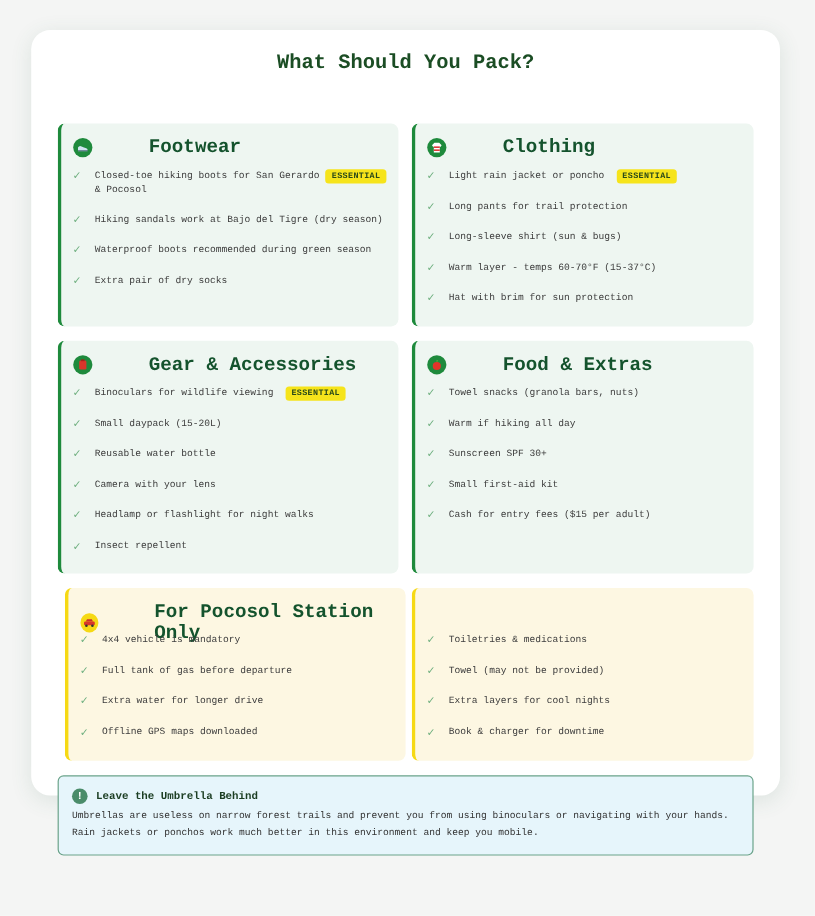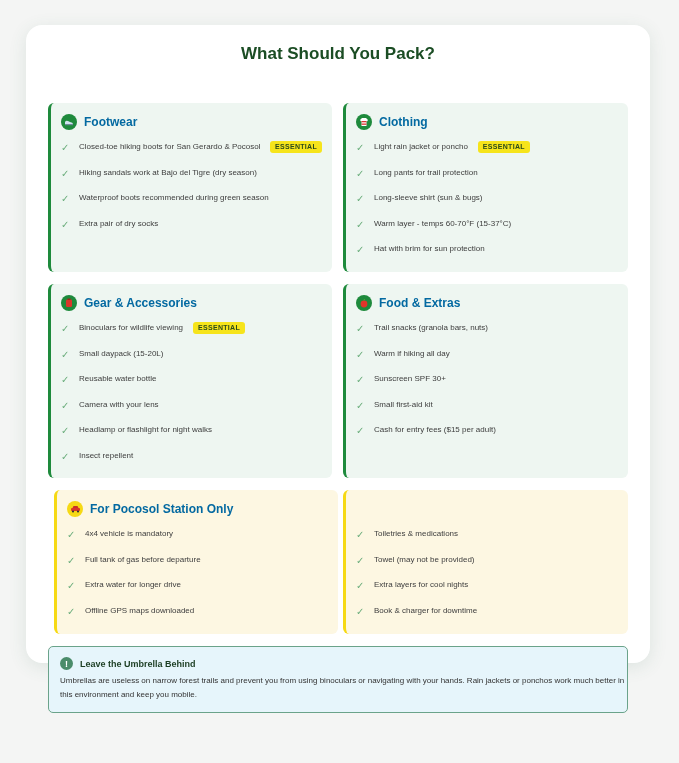--- a/index.html
+++ b/index.html
@@ -3,20 +3,21 @@
 <meta charset="utf-8">
 <style>
   * { box-sizing: border-box; margin: 0; padding: 0; }
   html, body { width: 679px; height: 763px; background: #f4f5f4; overflow: hidden; }
   body { font-family: "Liberation Sans", sans-serif; position: relative; }
 
   .panel {
     position: absolute; left: 26px; top: 25px; width: 624px; height: 638px;
     background: #ffffff; border-radius: 16px;
     box-shadow: 0 4px 18px rgba(60, 110, 80, 0.12);
+    font-family: Liberation Mono, monospace;
   }
   .title {
     position: absolute; left: 0; right: 0; top: 19px;
     text-align: center; font-size: 17px; font-weight: bold; color: #1b4d24;
   }
   .subtitle {
     position: absolute; left: 0; right: 0; top: 49px;
     text-align: center; font-size: 9px; color: #4f8f72;
   }
 
@@ -26,21 +27,21 @@
   }
   .card.yellow { background: #fdf7e2; border-left-color: #f6d914; }
 
   .card-head { position: absolute; left: 10px; top: 11px; display: flex; align-items: center; }
   .icon-circle {
     width: 16px; height: 16px; border-radius: 50%;
     background: #1e8a3c; display: flex; align-items: center; justify-content: center;
     margin-right: 7px;
   }
   .card.yellow .icon-circle { background: #f6d914; }
-  .card-title { font-size: 12px; font-weight: bold; color: #0369a1; }
+  .card-title { font-size: 16px; font-weight: bold; color: #14532d; margin-left: 40px; }
 
   .items { position: absolute; left: 10px; top: 38px; right: 10px; list-style: none; }
   .item { display: flex; align-items: flex-start; margin-bottom: 12.6px; }
   .check { width: 14px; font-size: 10px; color: #6cae7d; margin-right: 4px; line-height: 13px; flex-shrink: 0; }
   .item-text { font-size: 8px; color: #3d3d3d; line-height: 12px; max-width: 190px; }
   .badge {
     font-size: 7px; font-weight: bold; color: #2b4a1a; background: #f6e41b;
     border-radius: 3px; padding: 1px 5px; margin-left: 10px; height: 12px; line-height: 10px;
     letter-spacing: 0.3px; flex-shrink: 0;
   }
@@ -179,21 +180,21 @@
         <svg width="10" height="10" viewBox="0 0 10 10">
             <circle cx="5" cy="6" r="3.4" fill="#e2342a"></circle>
             <path d="M5 2.5 L5.5 1" stroke="#5a3" stroke-width="1"></path>
           </svg>
       </span>
       <span class="card-title">Food &amp; Extras</span>
     </div>
     <ul class="items">
       <li class="item">
           <span class="check">✓</span>
-          <span class="item-text">Trail snacks (granola bars, nuts)</span>
+          <span class="item-text">Towel snacks (granola bars, nuts)</span>
         </li>
       <li class="item">
           <span class="check">✓</span>
           <span class="item-text">Warm if hiking all day</span>
         </li>
       <li class="item">
           <span class="check">✓</span>
           <span class="item-text">Sunscreen SPF 30+</span>
         </li>
       <li class="item">

